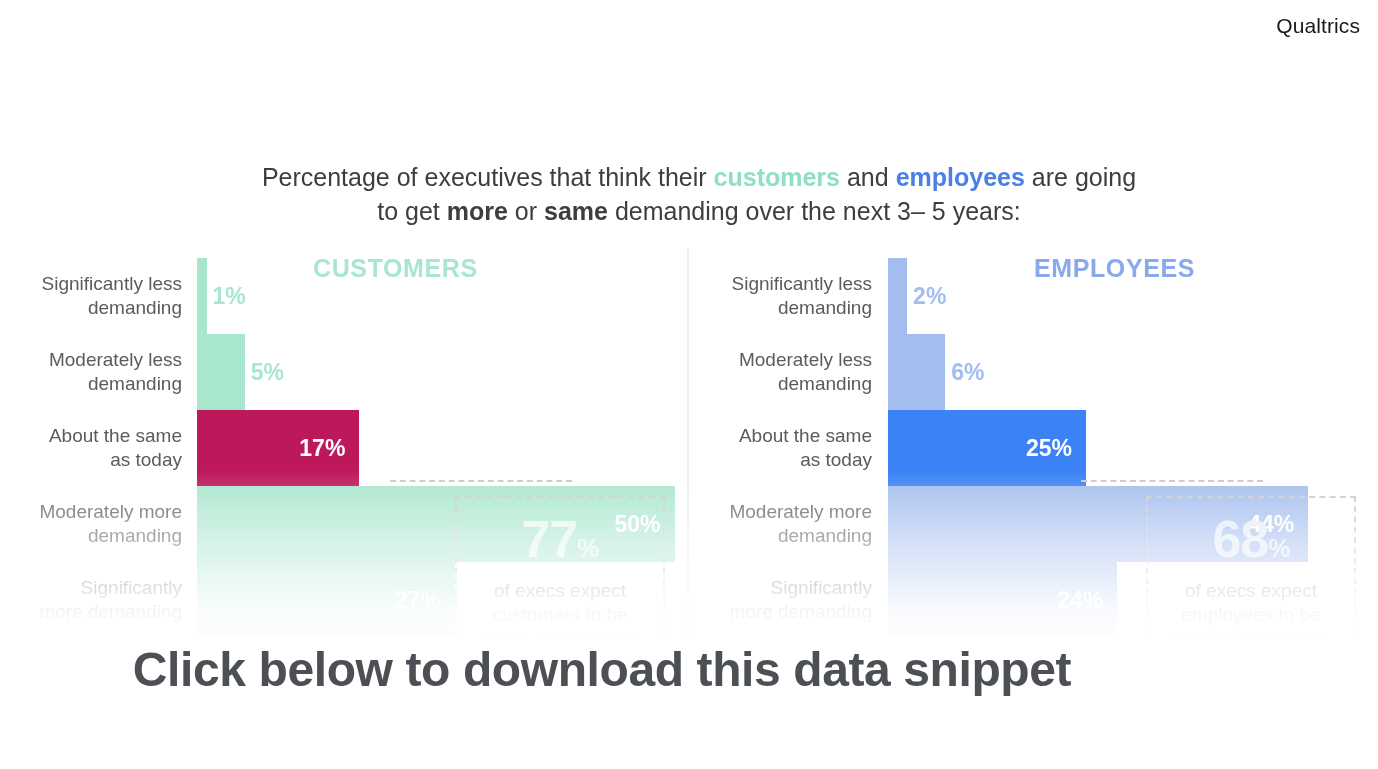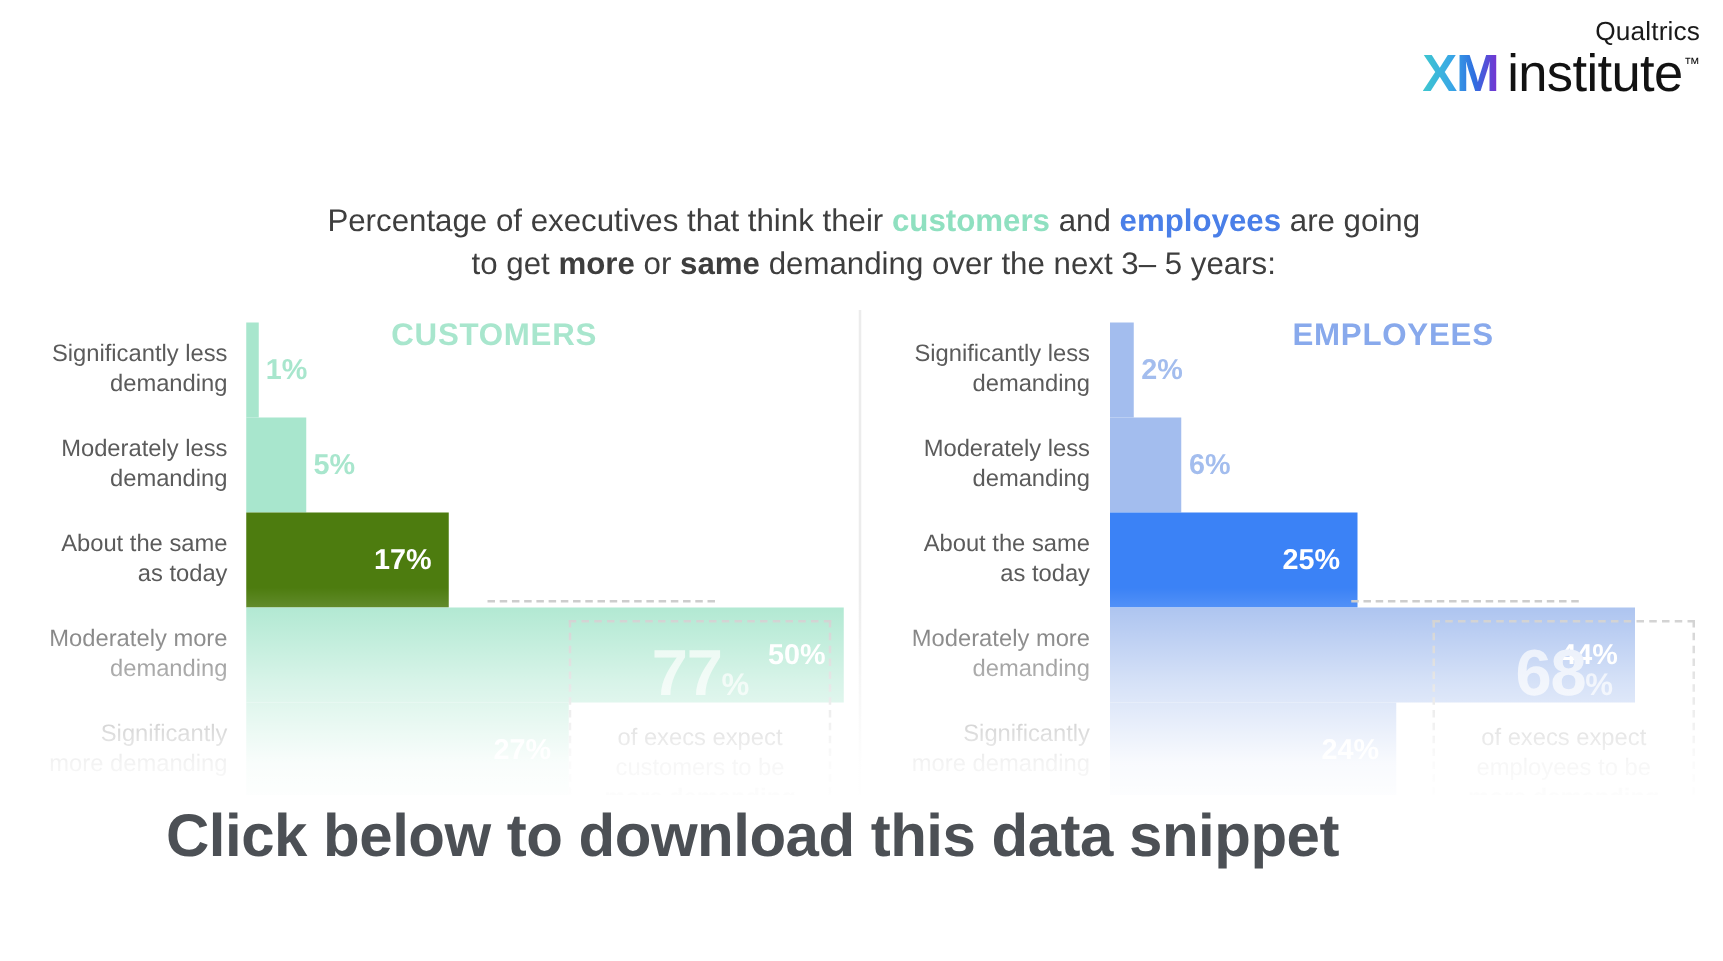--- a/index.html
+++ b/index.html
@@ -108,25 +108,20 @@
   }
 </style>
 </head>
 <body>
 
 <div id="page">
 
 
   <div id="logo">
     <div class="q">Qualtrics</div>
-    <div class="xmrow">
-      <span class="xm">XM</span>
-      <span class="inst">institute</span>
-      <span class="tm">™</span>
-    </div>
   </div>
 
   <div id="subtitle">
     <span>Percentage of executives that think their </span><span class="cust">customers</span><span> and </span><span class="emp">employees</span><span> are going</span><br>
     <span>to get </span><b>more</b><span> or </span><b>same</b><span> demanding over the next 3– 5 years:</span>
   </div>
 
   <div id="charts">
     <div id="divider"></div>
 
@@ -141,21 +136,21 @@
           </div>
           <div class="row">
             <span class="vout" style="color: rgb(168, 230, 205); left: 250.75px;">5%</span>
             <div class="rlabel">Moderately less
 demanding</div>
             <div class="bar" style="width: 47.75px; background: rgb(168, 230, 205);"></div>
           </div>
           <div class="row">
             <div class="rlabel">About the same
 as today</div>
-            <div class="bar" style="width: 162.35px; background: #4d7c0f;">
+            <div class="bar" style="width: 162.35px; background: #be185d;">
               <span class="vin">17%</span>
             </div>
           </div>
           <div class="row">
             <div class="rlabel">Moderately more
 demanding</div>
             <div class="bar" style="width: 477.5px; background: rgb(168, 230, 205);">
               <span class="vin">50%</span>
             </div>
           </div>

